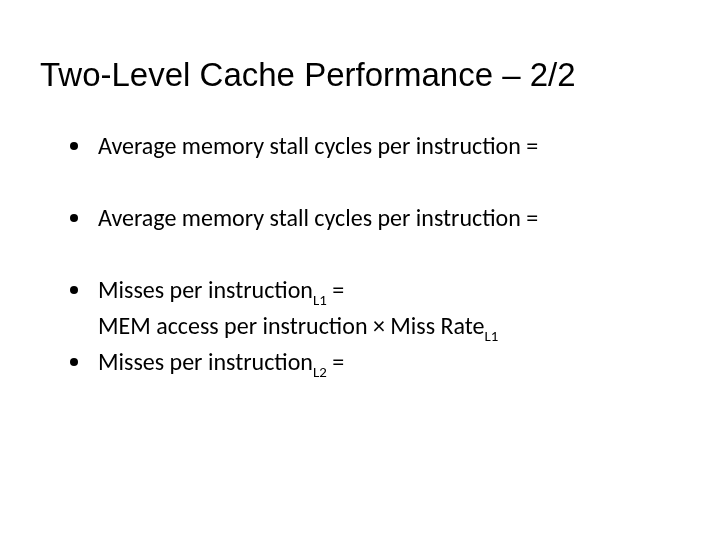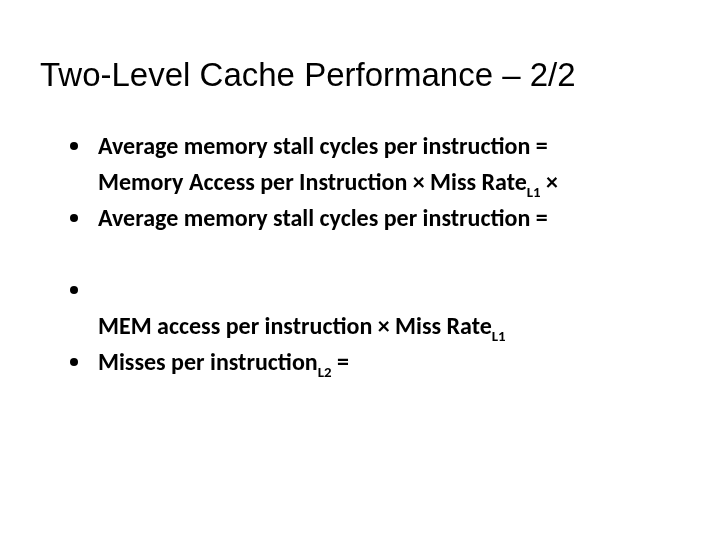--- a/index.html
+++ b/index.html
@@ -21,21 +21,20 @@
     font-size: 33px;
     font-weight: 400;
     letter-spacing: 0px;
     margin: 0 0 34px 0;
     font-family: "Helvetica", "Arial", sans-serif;
   }
   ul.bullets {
     list-style: none;
     margin: 0 0 0 30px;
     padding: 0;
-    font-weight: bold;
   }
   ul.bullets > li {
     position: relative;
     padding-left: 28px;
     margin-bottom: 0px;
     font-family: "Calibri", "Helvetica", "Arial", sans-serif;
     font-size: 24px;
     line-height: 1.5;
   }
   ul.bullets > li::before {
@@ -55,18 +54,18 @@
     position: relative;
     bottom: -0.05em;
   }
 </style>
 </head>
 <body>
 
 <div class="slide">
   <h1 class="title">Two-Level Cache Performance – 2/2</h1>
   <ul class="bullets" id="bullets">
-      <li><span>Average memory stall cycles per instruction =</span><br><span>Memory Access per Instruction × Miss Rate<span class="sub">L1</span> ×</span><br></li>
       <li><span>Average memory stall cycles per instruction =</span><br><br></li>
-      <li><br><span>MEM access per instruction × Miss Rate<span class="sub">L1</span></span></li>
+      <li><span>Average memory stall cycles per instruction =</span><br><br></li>
+      <li><span>Misses per instruction<span class="sub">L1</span> =</span><br><span>MEM access per instruction × Miss Rate<span class="sub">L1</span></span></li>
       <li><span>Misses per instruction<span class="sub">L2</span> =</span><br></li>
     </ul>
 </div>
 
 </body></html>

